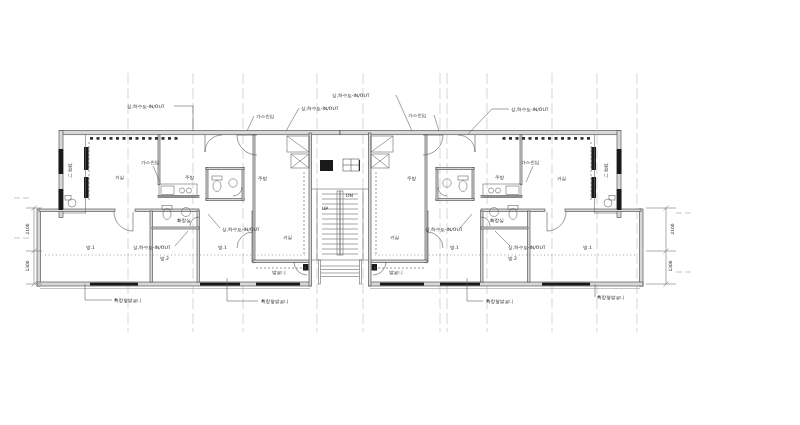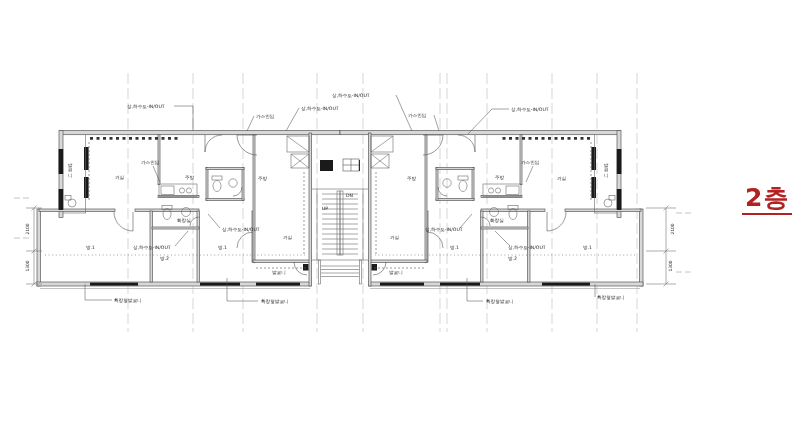--- a/index.html
+++ b/index.html
@@ -236,15 +236,14 @@
     <text class="lbl" x="322" y="210">UP</text>
     <text class="lbl" x="346" y="197">DN</text>
 
     <text class="dim" x="29" y="229" text-anchor="middle" transform="rotate(-90 29 229)">2100</text>
     <text class="dim" x="29" y="266" text-anchor="middle" transform="rotate(-90 29 266)">1300</text>
     <text class="dim" x="674" y="229" text-anchor="middle" transform="rotate(-90 674 229)">2100</text>
     <text class="dim" x="672" y="266" text-anchor="middle" transform="rotate(-90 672 266)">1300</text>
   </g>
 </svg>
 
-<div id="floor-badge">2층</div>
 
 </div>
 
 </body></html>

